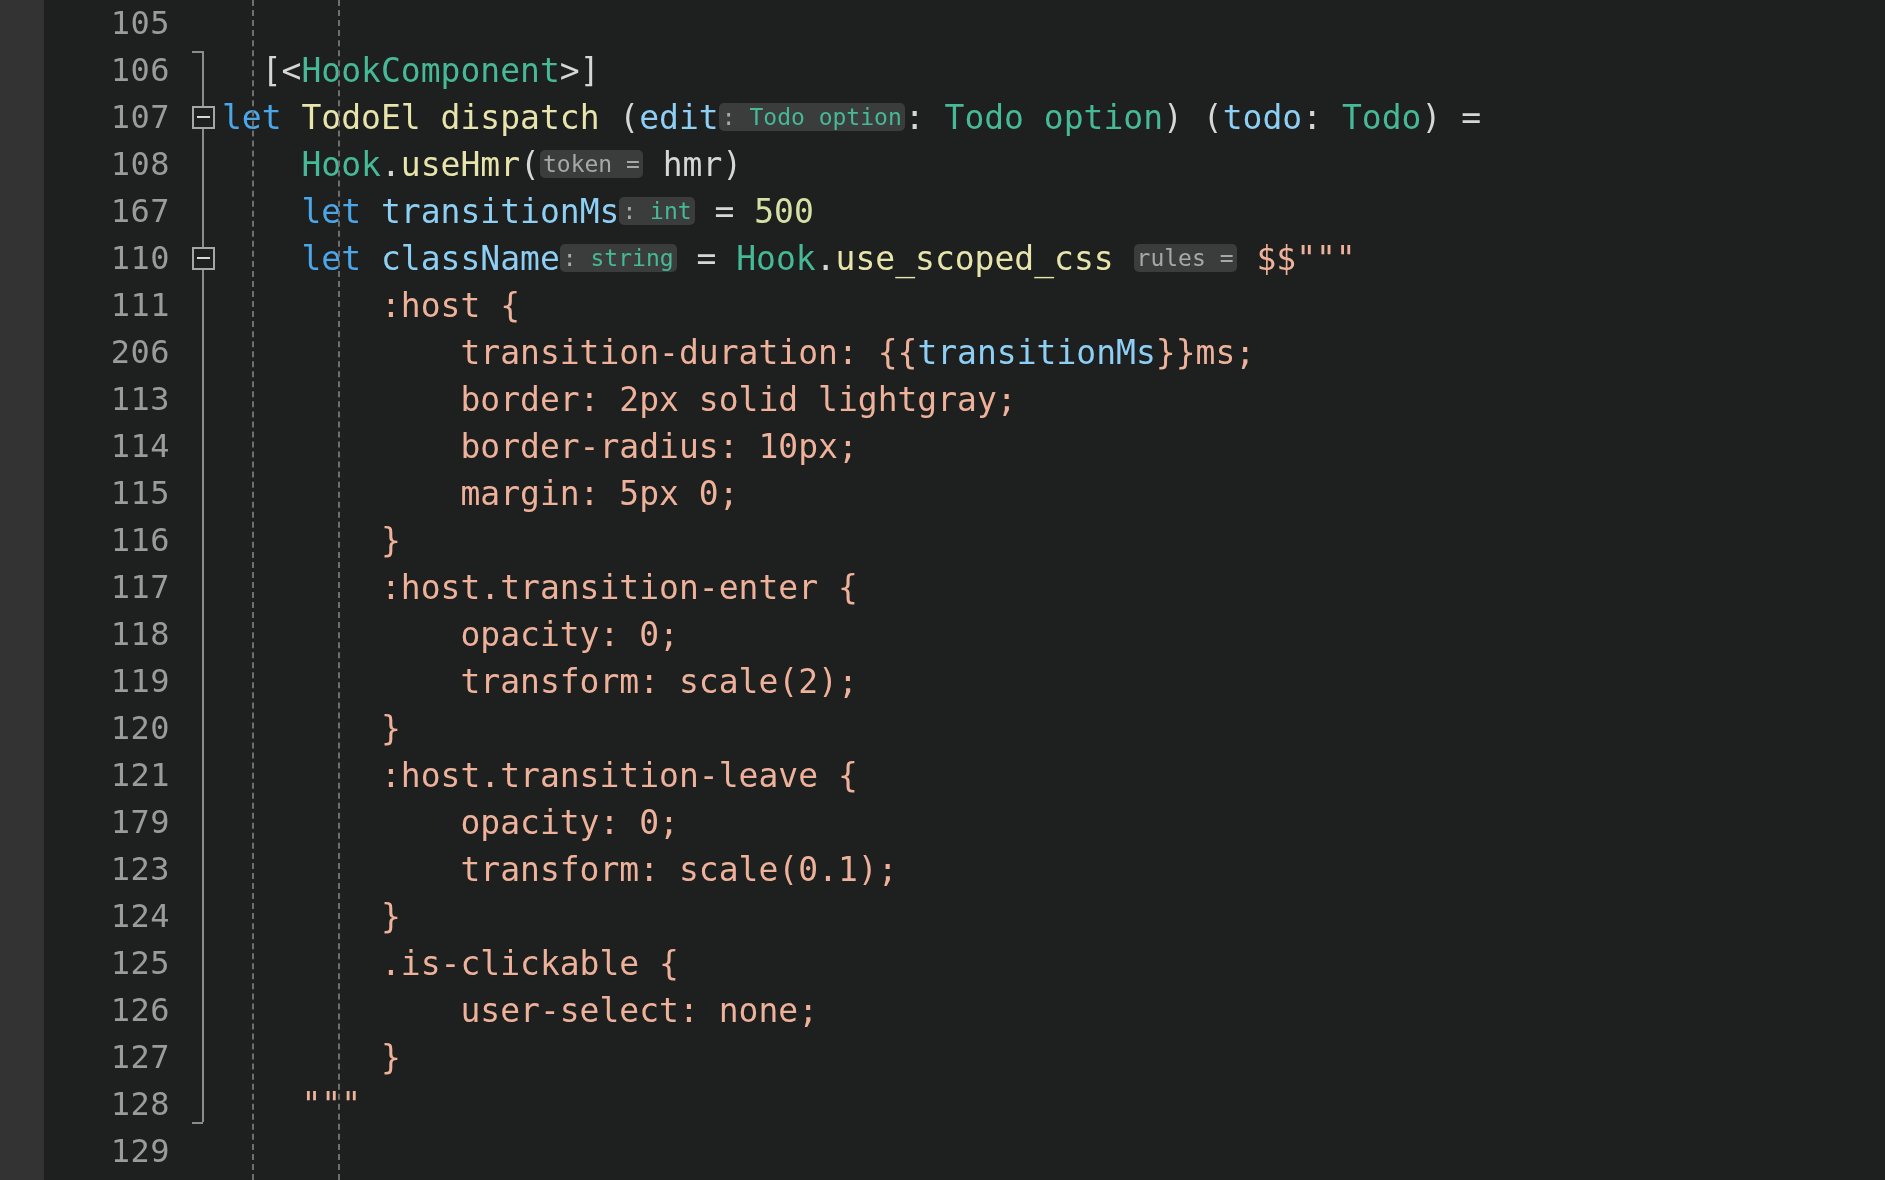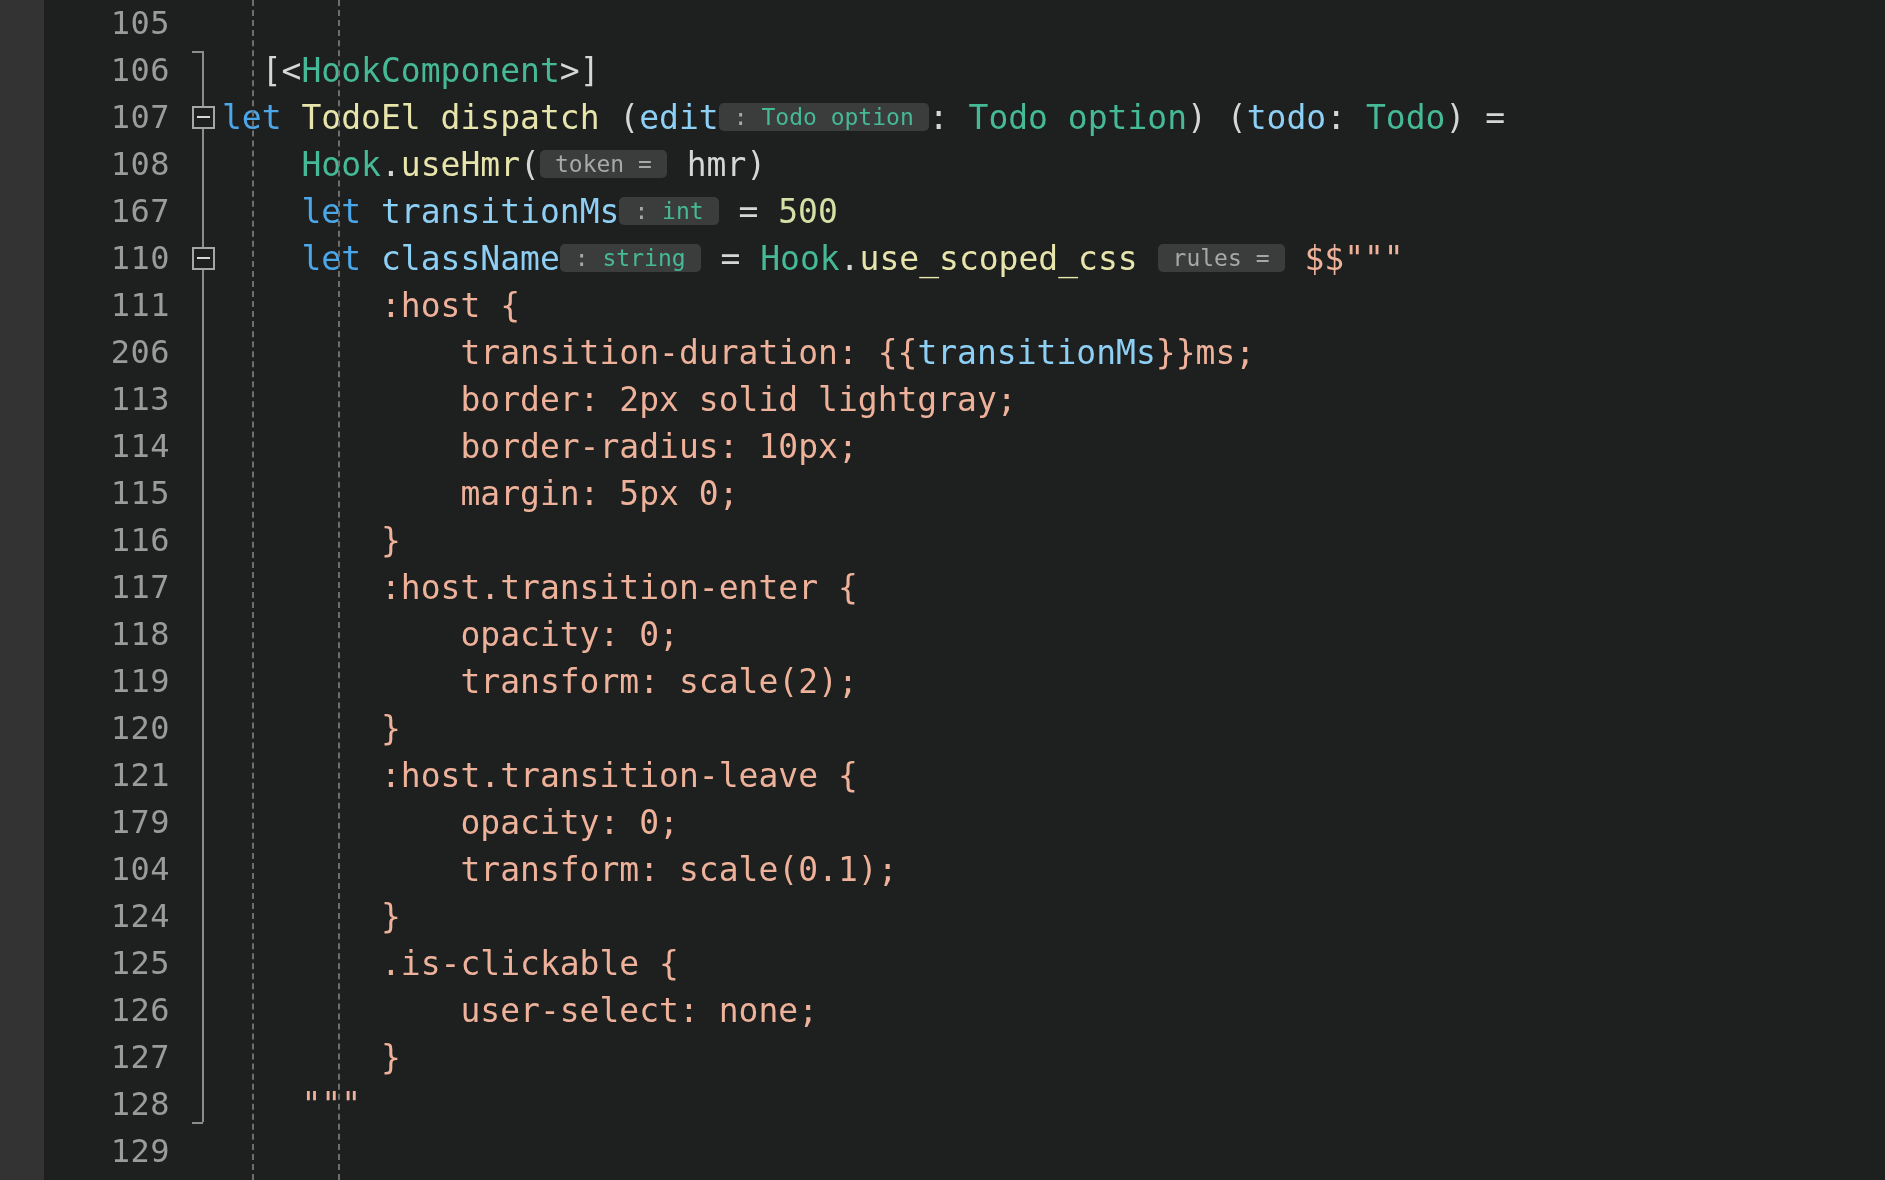--- a/index.html
+++ b/index.html
@@ -126,21 +126,21 @@
   .ident   { color: #8ed0f5; }
   .punct   { color: #d6d6d6; }
   .num     { color: #d6e0a6; margin-top: 40px; }
   .str     { color: #eeb19a; }
   .plain   { color: #d6d6d6; }
 
   
   .hint {
     background: #3b3d3d;
     border-radius: 5px;
-    padding: 1px 15px;
+    padding: 1px 3px;
     font-size: 23px;
     vertical-align: 4px;
     letter-spacing: 0px;
   }
   .hint .h-col  { color: #a8a8a8; }
   .hint .h-type { color: #46ba96; }
   .hint .h-name { color: #a8a8a8; }
 </style>
 </head>
 <body>
@@ -161,21 +161,21 @@
       <div class="ln">113</div>
       <div class="ln">114</div>
       <div class="ln">115</div>
       <div class="ln">116</div>
       <div class="ln">117</div>
       <div class="ln">118</div>
       <div class="ln">119</div>
       <div class="ln">120</div>
       <div class="ln">121</div>
       <div class="ln">179</div>
-      <div class="ln">104</div>
+      <div class="ln">123</div>
       <div class="ln">124</div>
       <div class="ln">125</div>
       <div class="ln">126</div>
       <div class="ln">127</div>
       <div class="ln">128</div>
       <div class="ln">129</div>
     </div>
 
   <div class="foldbar">
       <div class="fold-line" style="top: 51px; height: 1071px;"></div>

